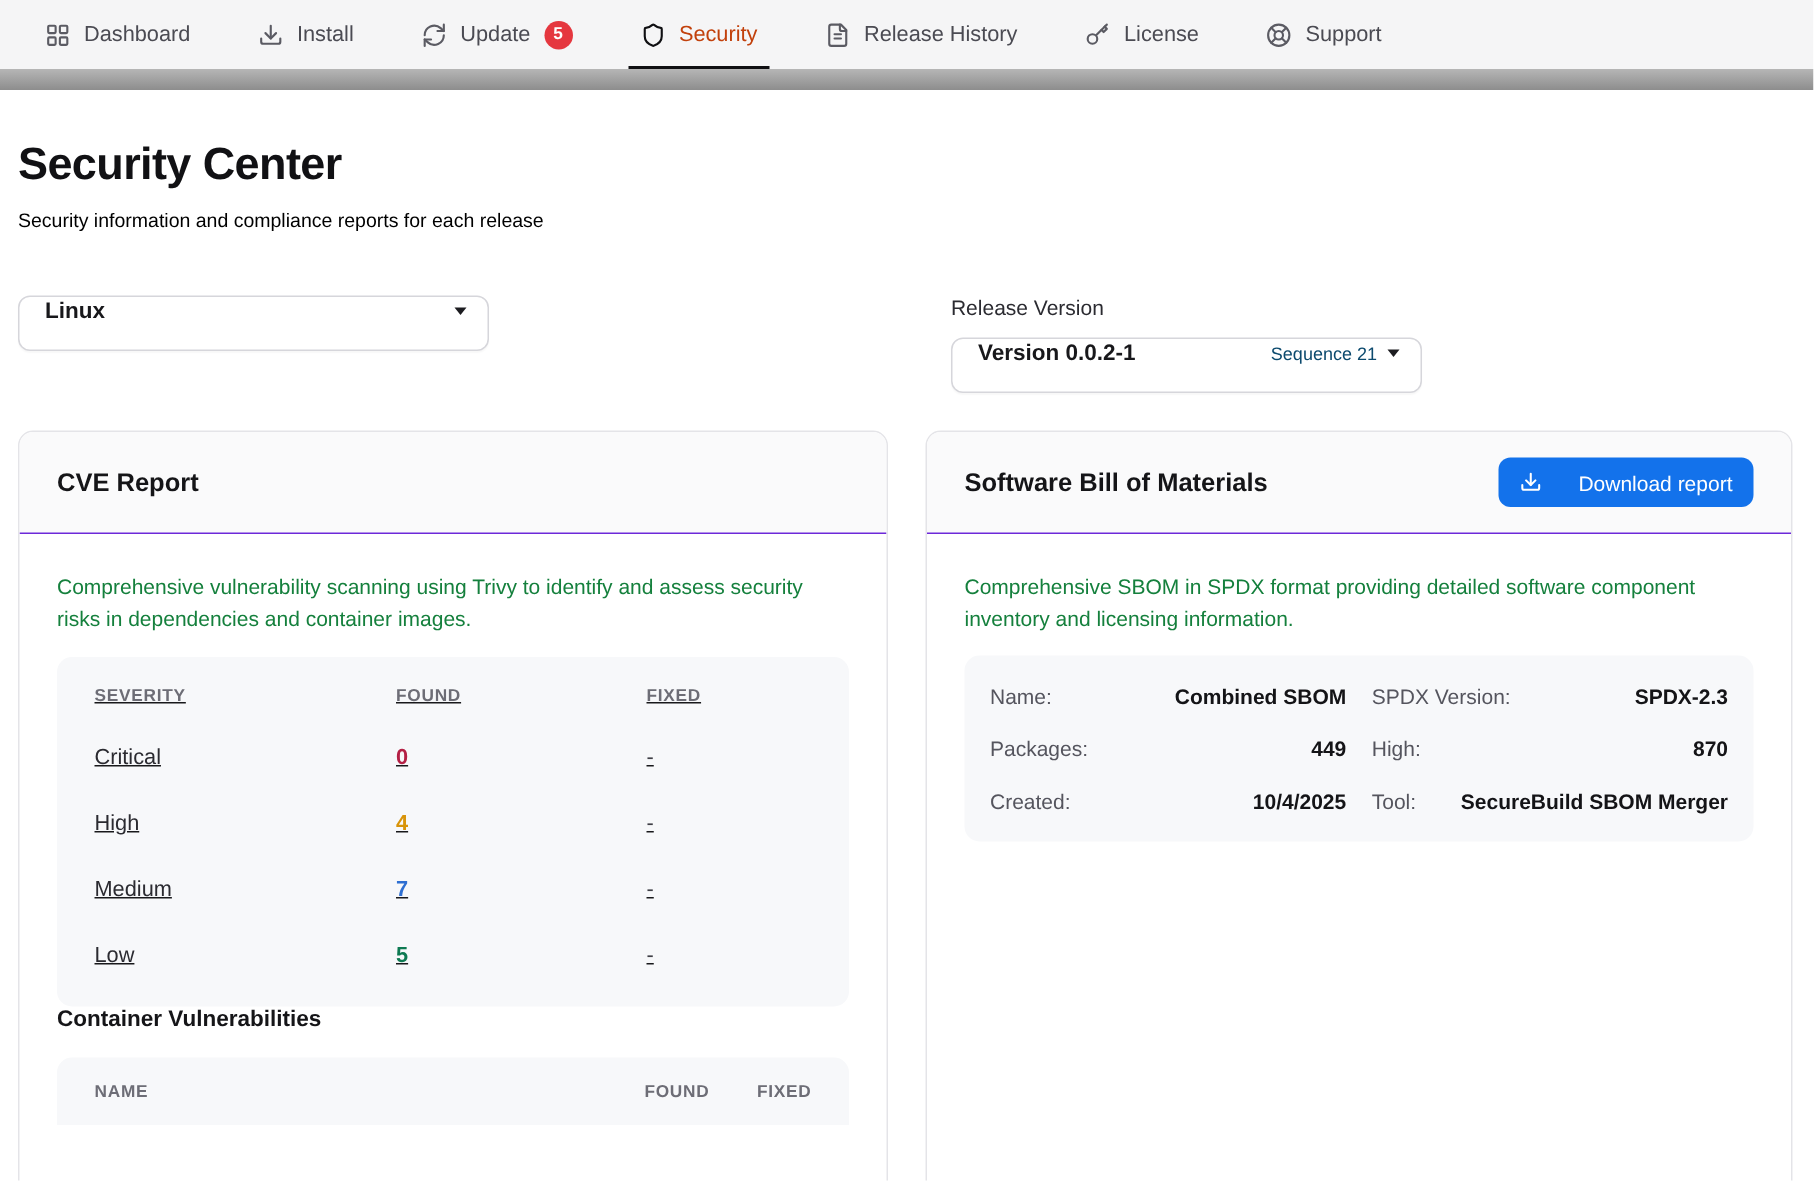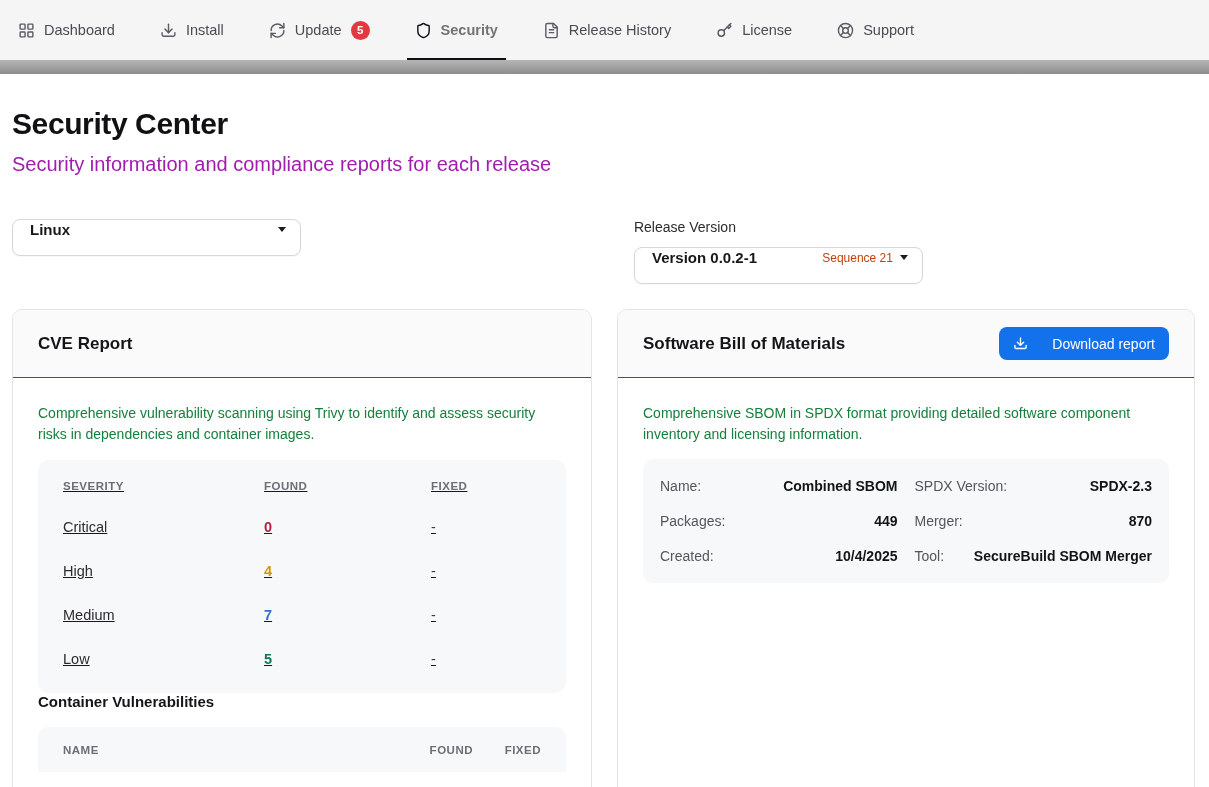--- a/index.html
+++ b/index.html
@@ -1,48 +1,48 @@
 <!DOCTYPE html>
 <html><head>
 <meta charset="utf-8">
 <style>
   * { margin:0; padding:0; box-sizing:border-box; }
   html,body { width:1209px; height:787px; overflow:hidden; background:#fff;
     font-family:"Liberation Sans", sans-serif; color:#18181b; }
 
   
-  .nav { display:flex; align-items:stretch; height:60px; background:#f5f5f6; padding-left:16px; }
+  .nav { display:flex; align-items:stretch; height:46px; background:#f5f5f6; padding-left:28px; }
   .nav-item { display:flex; align-items:center; gap:9px; padding:0 2px; margin-right:41px;
     font-size:14.5px; color:#4b4b53; cursor:pointer; position:relative; white-space:nowrap; }
   .nav-item svg { width:17px; height:17px; stroke:#5b5b63; }
-  .nav-item.active { color:#737373; font-weight:700; }
+  .nav-item.active { color:#c2410c; font-weight:400; }
   .nav-item.active svg { stroke:#101013; }
   .nav-item.active::after { content:""; position:absolute; left:-6px; right:-6px; bottom:0;
     height:2.5px; background:#101013; }
   .nav-badge { background:#e5373f; color:#fff; font-size:11.5px; font-weight:600;
     min-width:19px; height:19px; border-radius:10px; display:flex; align-items:center;
     justify-content:center; padding:0 5px; }
   .gray-band { height:14px; background:linear-gradient(#b6b6b6,#8d8d8d); }
 
   
   .main { padding:0 14px 0 12px; }
   .page-title { font-size:30px; font-weight:700; letter-spacing:-0.4px; color:#111114; margin-top:33px; }
-  .page-subtitle { font-size:20px; color:#a21caf; margin-top:12px; }
+  .page-subtitle { font-size:13px; color:#000000; margin-top:12px; }
 
   
   .filters { display:flex; gap:25px; margin-top:43px; }
   .filter-col { width:580px; }
   .filter-col:last-child { width:578px;margin-left:34px; }
   .filter-label { font-size:14px; color:#2b2b31; margin-bottom:12px; }
-  .select-box { width:289px; height:37px; background:#fff; border:1px solid #d6d6db;
+  .select-box { width:314px; height:37px; background:#fff; border:1px solid #d6d6db;
     border-radius:8px; display:flex; align-items:center; justify-content:space-between;
     padding:0 14px 16px 17px; cursor:pointer; box-shadow:0 1px 1px rgba(0,0,0,0.03); }
   .select-value { font-size:15px; font-weight:700; color:#18181b; }
   .select-right { display:flex; align-items:center; gap:7px; }
-  .select-hint { font-size:12px; color:#c2410c; }
+  .select-hint { font-size:12px; color:#0c4a6e; }
   .caret { width:0; height:0; border-left:4.5px solid transparent; border-right:4.5px solid transparent;
     border-top:5.5px solid #1c1c20; }
 
   
   .cards { display:flex; gap:25px; margin-top:25px; align-items:flex-start; }
   .card { border:1px solid #e4e4e8; border-radius:10px; background:#fff; height:640px; overflow:hidden; }
   .card.left { width:580px; }
   .card.right { width:578px; }
   .card-header { height:68px; background:#fafafb; border-bottom:1px solid #6d28d9;
     display:flex; align-items:center; justify-content:space-between; padding:0 25px; }
@@ -239,21 +239,21 @@
           </div>
           <div class="info-cell">
             <span class="info-label">SPDX Version:</span>
             <span class="info-value">SPDX-2.3</span>
           </div>
           <div class="info-cell">
             <span class="info-label">Packages:</span>
             <span class="info-value">449</span>
           </div>
           <div class="info-cell">
-            <span class="info-label">Merger:</span>
+            <span class="info-label">High:</span>
             <span class="info-value">870</span>
           </div>
           <div class="info-cell">
             <span class="info-label">Created:</span>
             <span class="info-value">10/4/2025</span>
           </div>
           <div class="info-cell">
             <span class="info-label">Tool:</span>
             <span class="info-value">SecureBuild SBOM Merger</span>
           </div>

